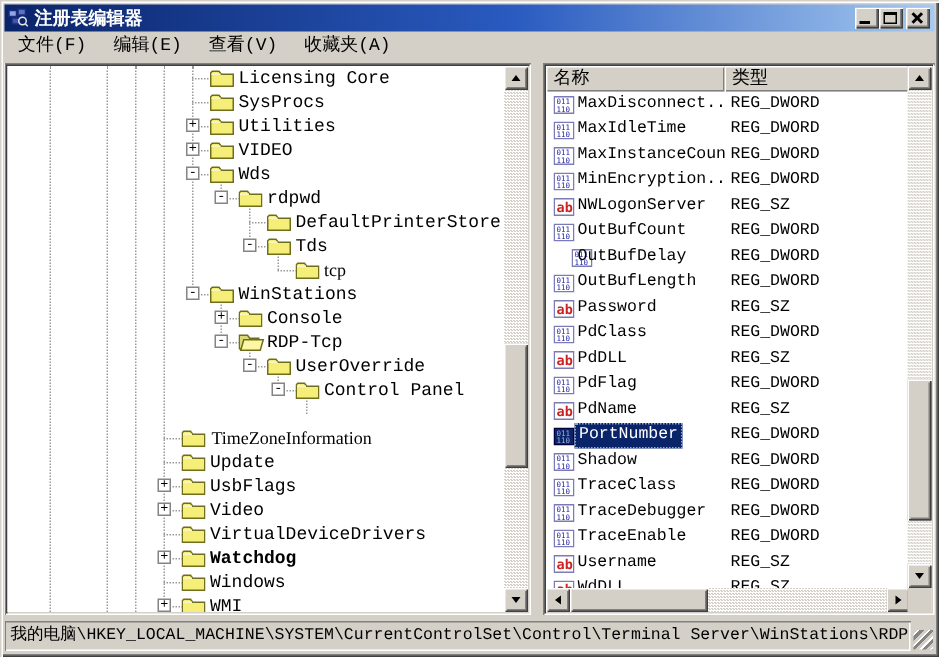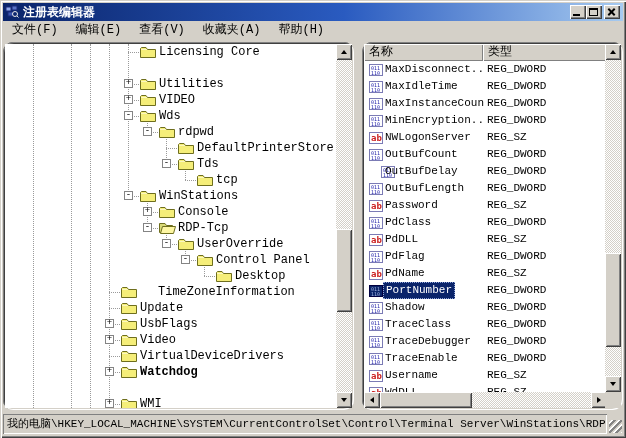--- a/index.html
+++ b/index.html
@@ -25,21 +25,21 @@
   .g-min{position:absolute;left:3px;bottom:3px;width:7px;height:2px;background:#000;}
   .g-max{position:absolute;left:3px;top:3px;width:9px;height:8px;border:1px solid #000;border-top-width:2px;}
   .g-x1,.g-x2{position:absolute;left:3px;top:6px;width:9px;height:2px;background:#000;}
   .g-x1{transform:rotate(45deg);} .g-x2{transform:rotate(-45deg);}
   
   .menubar{position:absolute;left:3px;top:21px;right:3px;height:19px;display:flex;
     font-size:12px;color:#000;}
   .mitem{padding:0 9px;line-height:19px;white-space:pre;}
   
   .sunken{box-shadow: inset 1px 1px 0 #808080, inset -1px -1px 0 #ffffff,
-          inset 2px 2px 0 #404040, inset -2px -2px 0 #d4d0c8;background:#fff;border-radius:10px;}
+          inset 2px 2px 0 #404040, inset -2px -2px 0 #d4d0c8;background:#fff;}
   .treepane{position:absolute;left:3px;top:42px;width:351px;height:368px;}
   .treecontent{position:absolute;left:2px;top:2px;width:331px;height:364px;overflow:hidden;background:#fff;}
   .vline{position:absolute;width:0;border-left:1px dotted #9a9a9a;}
   .trow{position:absolute;left:0;right:0;height:16px;}
   .stub{position:absolute;top:8px;height:0;width:13px;border-top:1px dotted #9a9a9a;}
   .expbtn{position:absolute;top:3px;width:9px;height:9px;background:#fff;border:1px solid #848484;
     font-size:9px;line-height:7px;text-align:center;color:#000;}
   .ticon{position:absolute;top:1px;}
   .tlabel{position:absolute;top:0;font-size:12px;line-height:16px;white-space:pre;color:#000;}
   .splitter{position:absolute;left:354px;top:42px;width:8px;height:368px;background:#d4d0c8;}
@@ -102,21 +102,20 @@
           <span class="g-x2"></span>
         </span>
     </span>
   </div>
 
   <div class="menubar">
       <span class="mitem">文件(F)</span>
       <span class="mitem">编辑(E)</span>
       <span class="mitem">查看(V)</span>
       <span class="mitem">收藏夹(A)</span>
-      <span class="mitem">帮助(H)</span>
     </div>
 
   <div class="treepane sunken">
     <div class="treecontent">
         <div class="vline" style="left: 28px; top: 0px; height: 364px;"></div>
         <div class="vline" style="left: 66px; top: 0px; height: 364px;"></div>
         <div class="vline" style="left: 85px; top: 0px; height: 364px;"></div>
         <div class="vline" style="left: 104px; top: 0px; height: 364px;"></div>
         <div class="vline" style="left: 123px; top: 0px; height: 152px;"></div>
         <div class="vline" style="left: 142px; top: 72px; height: 16px;"></div>
@@ -127,20 +126,28 @@
         <div class="vline" style="left: 180px; top: 200px; height: 16px;"></div>
         <div class="vline" style="left: 199px; top: 216px; height: 16px;"></div>
         <div class="trow" style="top: 0px;">
           <span class="stub" style="left: 123px;"></span>
           <span class="ticon" style="left: 135px;"><svg width="16" height="13" viewBox="0 0 16 13">
               <path d="M0.5 3.5 L0.5 12.5 L15.5 12.5 L15.5 4.5 L7.5 4.5 L6 2.5 L1.5 2.5 Z" fill="#f5ee79" stroke="#6e6e1e"></path>
               <path d="M1 4.5 L7 4.5" stroke="#fbf7c0" fill="none"></path>
             </svg></span>
           <span class="tlabel" style="left: 154px;">Licensing Core</span>
         </div>
+        <div class="trow" style="top: 16px;">
+          <span class="stub" style="left: 123px;"></span>
+          <span class="ticon" style="left: 135px;"><svg width="16" height="13" viewBox="0 0 16 13">
+              <path d="M0.5 3.5 L0.5 12.5 L15.5 12.5 L15.5 4.5 L7.5 4.5 L6 2.5 L1.5 2.5 Z" fill="#f5ee79" stroke="#6e6e1e"></path>
+              <path d="M1 4.5 L7 4.5" stroke="#fbf7c0" fill="none"></path>
+            </svg></span>
+          <span class="tlabel" style="left: 154px;">SysProcs</span>
+        </div>
         <div class="trow" style="top: 32px;">
           <span class="stub" style="left: 123px;"></span>
           <span class="expbtn" style="left: 119px;">+</span>
           <span class="ticon" style="left: 135px;"><svg width="16" height="13" viewBox="0 0 16 13">
               <path d="M0.5 3.5 L0.5 12.5 L15.5 12.5 L15.5 4.5 L7.5 4.5 L6 2.5 L1.5 2.5 Z" fill="#f5ee79" stroke="#6e6e1e"></path>
               <path d="M1 4.5 L7 4.5" stroke="#fbf7c0" fill="none"></path>
             </svg></span>
           <span class="tlabel" style="left: 154px;">Utilities</span>
         </div>
         <div class="trow" style="top: 48px;">
@@ -186,21 +193,21 @@
               <path d="M1 4.5 L7 4.5" stroke="#fbf7c0" fill="none"></path>
             </svg></span>
           <span class="tlabel" style="left: 192px;">Tds</span>
         </div>
         <div class="trow" style="top: 128px;">
           <span class="stub" style="left: 180px;"></span>
           <span class="ticon" style="left: 192px;"><svg width="16" height="13" viewBox="0 0 16 13">
               <path d="M0.5 3.5 L0.5 12.5 L15.5 12.5 L15.5 4.5 L7.5 4.5 L6 2.5 L1.5 2.5 Z" fill="#f5ee79" stroke="#6e6e1e"></path>
               <path d="M1 4.5 L7 4.5" stroke="#fbf7c0" fill="none"></path>
             </svg></span>
-          <span class="tlabel" style="left: 211px;">tcp</span>
+          <span class="tlabel" style="left: 211px; font-family: Liberation Serif, serif;">tcp</span>
         </div>
         <div class="trow" style="top: 144px;">
           <span class="stub" style="left: 123px;"></span>
           <span class="expbtn" style="left: 119px;">-</span>
           <span class="ticon" style="left: 135px;"><svg width="16" height="13" viewBox="0 0 16 13">
               <path d="M0.5 3.5 L0.5 12.5 L15.5 12.5 L15.5 4.5 L7.5 4.5 L6 2.5 L1.5 2.5 Z" fill="#f5ee79" stroke="#6e6e1e"></path>
               <path d="M1 4.5 L7 4.5" stroke="#fbf7c0" fill="none"></path>
             </svg></span>
           <span class="tlabel" style="left: 154px;">WinStations</span>
         </div>
@@ -233,35 +240,27 @@
         </div>
         <div class="trow" style="top: 208px;">
           <span class="stub" style="left: 180px;"></span>
           <span class="expbtn" style="left: 176px;">-</span>
           <span class="ticon" style="left: 192px;"><svg width="16" height="13" viewBox="0 0 16 13">
               <path d="M0.5 3.5 L0.5 12.5 L15.5 12.5 L15.5 4.5 L7.5 4.5 L6 2.5 L1.5 2.5 Z" fill="#f5ee79" stroke="#6e6e1e"></path>
               <path d="M1 4.5 L7 4.5" stroke="#fbf7c0" fill="none"></path>
             </svg></span>
           <span class="tlabel" style="left: 211px;">Control Panel</span>
         </div>
-        <div class="trow" style="top: 224px;">
-          <span class="stub" style="left: 199px;"></span>
-          <span class="ticon" style="left: 211px;"><svg width="16" height="13" viewBox="0 0 16 13">
-              <path d="M0.5 3.5 L0.5 12.5 L15.5 12.5 L15.5 4.5 L7.5 4.5 L6 2.5 L1.5 2.5 Z" fill="#f5ee79" stroke="#6e6e1e"></path>
-              <path d="M1 4.5 L7 4.5" stroke="#fbf7c0" fill="none"></path>
-            </svg></span>
-          <span class="tlabel" style="left: 230px;">Desktop</span>
-        </div>
         <div class="trow" style="top: 240px;">
           <span class="stub" style="left: 104px;"></span>
           <span class="ticon" style="left: 116px;"><svg width="16" height="13" viewBox="0 0 16 13">
               <path d="M0.5 3.5 L0.5 12.5 L15.5 12.5 L15.5 4.5 L7.5 4.5 L6 2.5 L1.5 2.5 Z" fill="#f5ee79" stroke="#6e6e1e"></path>
               <path d="M1 4.5 L7 4.5" stroke="#fbf7c0" fill="none"></path>
             </svg></span>
-          <span class="tlabel" style="left: 153px;">TimeZoneInformation</span>
+          <span class="tlabel" style="left: 136px; font-family: Liberation Serif, serif;">TimeZoneInformation</span>
         </div>
         <div class="trow" style="top: 256px;">
           <span class="stub" style="left: 104px;"></span>
           <span class="ticon" style="left: 116px;"><svg width="16" height="13" viewBox="0 0 16 13">
               <path d="M0.5 3.5 L0.5 12.5 L15.5 12.5 L15.5 4.5 L7.5 4.5 L6 2.5 L1.5 2.5 Z" fill="#f5ee79" stroke="#6e6e1e"></path>
               <path d="M1 4.5 L7 4.5" stroke="#fbf7c0" fill="none"></path>
             </svg></span>
           <span class="tlabel" style="left: 135px;">Update</span>
         </div>
         <div class="trow" style="top: 272px;">
@@ -291,20 +290,28 @@
           <span class="tlabel" style="left: 135px;">VirtualDeviceDrivers</span>
         </div>
         <div class="trow" style="top: 320px;">
           <span class="stub" style="left: 104px;"></span>
           <span class="expbtn" style="left: 100px;">+</span>
           <span class="ticon" style="left: 116px;"><svg width="16" height="13" viewBox="0 0 16 13">
               <path d="M0.5 3.5 L0.5 12.5 L15.5 12.5 L15.5 4.5 L7.5 4.5 L6 2.5 L1.5 2.5 Z" fill="#f5ee79" stroke="#6e6e1e"></path>
               <path d="M1 4.5 L7 4.5" stroke="#fbf7c0" fill="none"></path>
             </svg></span>
           <span class="tlabel" style="left: 135px; font-weight: bold;">Watchdog</span>
+        </div>
+        <div class="trow" style="top: 336px;">
+          <span class="stub" style="left: 104px;"></span>
+          <span class="ticon" style="left: 116px;"><svg width="16" height="13" viewBox="0 0 16 13">
+              <path d="M0.5 3.5 L0.5 12.5 L15.5 12.5 L15.5 4.5 L7.5 4.5 L6 2.5 L1.5 2.5 Z" fill="#f5ee79" stroke="#6e6e1e"></path>
+              <path d="M1 4.5 L7 4.5" stroke="#fbf7c0" fill="none"></path>
+            </svg></span>
+          <span class="tlabel" style="left: 135px;">Windows</span>
         </div>
         <div class="trow" style="top: 352px;">
           <span class="stub" style="left: 104px;"></span>
           <span class="expbtn" style="left: 100px;">+</span>
           <span class="ticon" style="left: 116px;"><svg width="16" height="13" viewBox="0 0 16 13">
               <path d="M0.5 3.5 L0.5 12.5 L15.5 12.5 L15.5 4.5 L7.5 4.5 L6 2.5 L1.5 2.5 Z" fill="#f5ee79" stroke="#6e6e1e"></path>
               <path d="M1 4.5 L7 4.5" stroke="#fbf7c0" fill="none"></path>
             </svg></span>
           <span class="tlabel" style="left: 135px;">WMI</span>
         </div>

